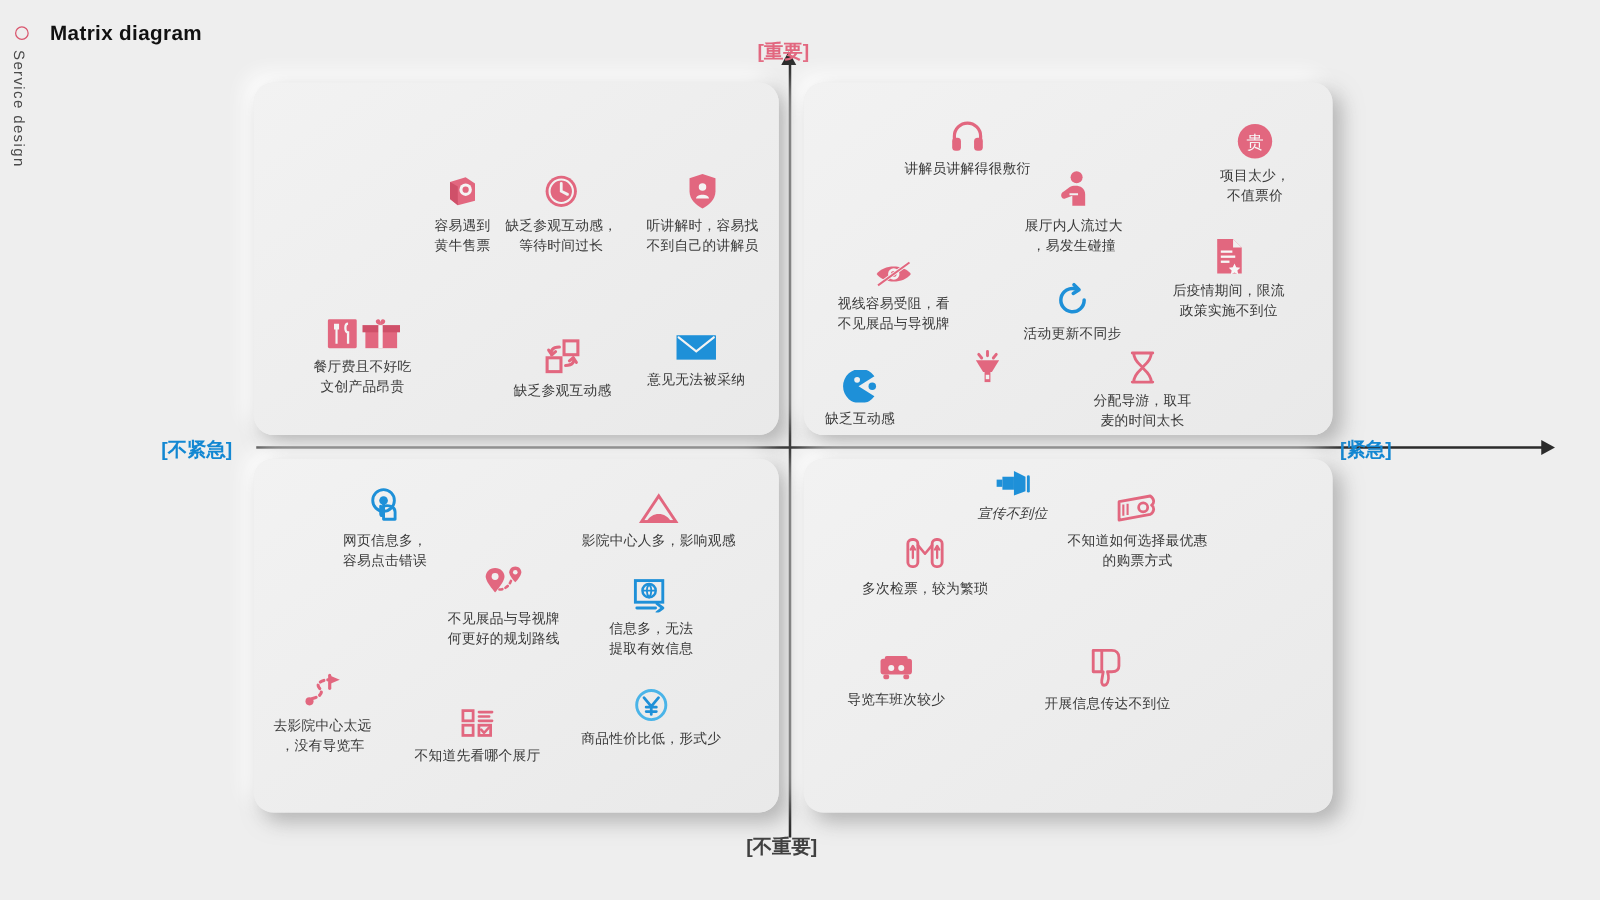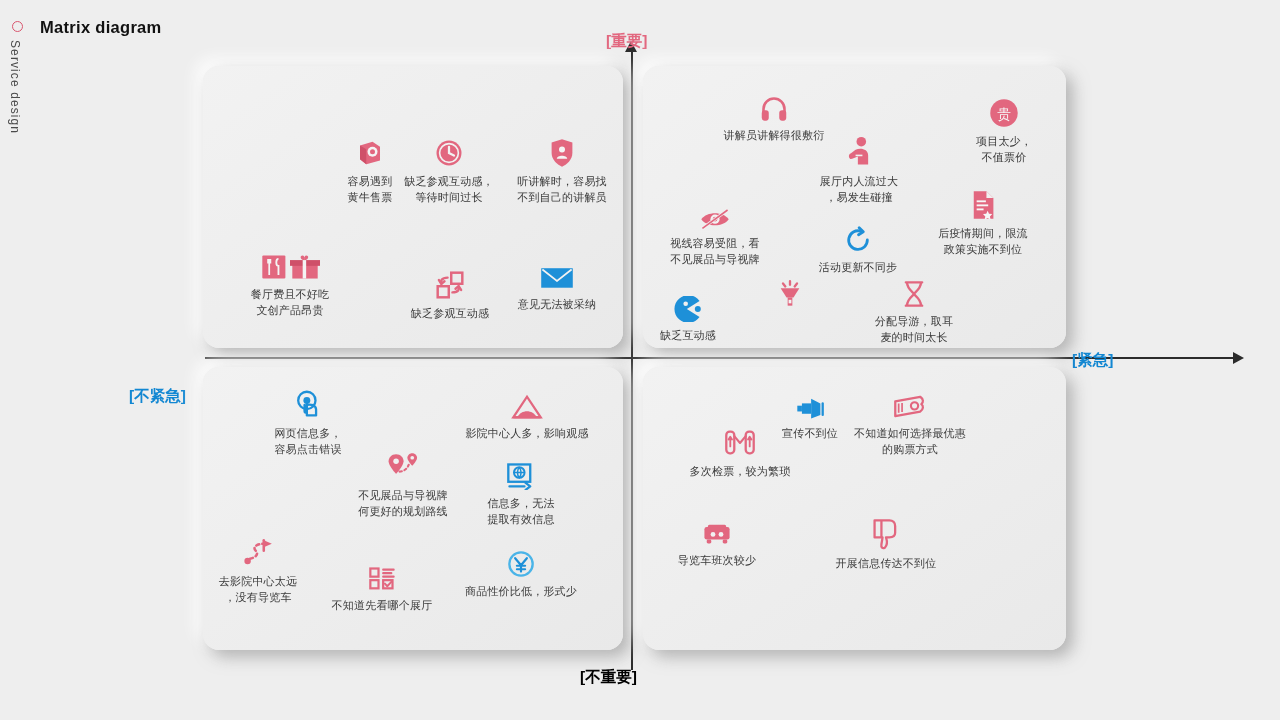--- a/index.html
+++ b/index.html
@@ -34,22 +34,22 @@
     border-left:6px solid transparent;border-right:6px solid transparent;
     border-bottom:11px solid #2b2b2b;
   }
   #arrow-right{
     left:1233px;top:352px;
     border-top:6px solid transparent;border-bottom:6px solid transparent;
     border-left:11px solid #2b2b2b;
   }
   .axis-label{position:absolute;font-size:15.5px;font-weight:bold;white-space:nowrap;}
   #label-top{left:606px;top:31px;color:#e2677f;}
-  #label-bottom{left:580px;top:667px;color:#000000;text-align:center;}
-  #label-left{left:129px;top:350px;color:#1287d2;margin-top:36px;}
+  #label-bottom{left:597px;top:667px;color:#404040;text-align:center;}
+  #label-left{left:129px;top:350px;color:#1287d2;}
   #label-right{left:1072px;top:350px;color:#1287d2;}
   
   .card{
     position:absolute;border-radius:16px;
     background:linear-gradient(145deg,#f2f2f2,#e9e9e9);
     box-shadow:7px 7px 16px rgba(160,160,160,.75),
                -7px -7px 16px rgba(255,255,255,.95);
   }
   #card-tl{left:203px;top:66px;width:420px;height:282px;}
   #card-tr{left:643px;top:66px;width:423px;height:282px;}
@@ -337,21 +337,21 @@
 <div class="item" style="left:456px;top:550px;width:130px;">
   <span class="ico">
     <svg width="28" height="28" viewBox="0 0 24 24">
         <circle cx="12" cy="12" r="10" fill="none" stroke="#4ab4e8" stroke-width="2"></circle>
         <path d="M7 7 L12 13 L17 7 M8.5 13.5 H15.5 M8.5 16.5 H15.5 M12 13 V18.5" stroke="#1e90d8" stroke-width="1.9" fill="none" stroke-linecap="round"></path>
       </svg>
   </span>
   <span class="cap">商品性价比低，形式少</span>
 </div>
 
-<div class="item" style="left:770px;top:396px;width:80px;">
+<div class="item" style="left:770px;top:374px;width:80px;font-style:italic;">
   <span class="ico">
     <svg width="30" height="24" viewBox="0 0 26 20">
         <path d="M14 2 L22 6 V16 L14 19 Z" fill="#1e90d8"></path>
         <rect x="6" y="6" width="8" height="9" fill="#1e90d8"></rect>
         <rect x="2" y="8" width="4" height="5" fill="#1e90d8"></rect>
         <path d="M24 6 V16" stroke="#1e90d8" stroke-width="2" stroke-linecap="round"></path>
       </svg>
   </span>
   <span class="cap">宣传不到位</span>
 </div>

